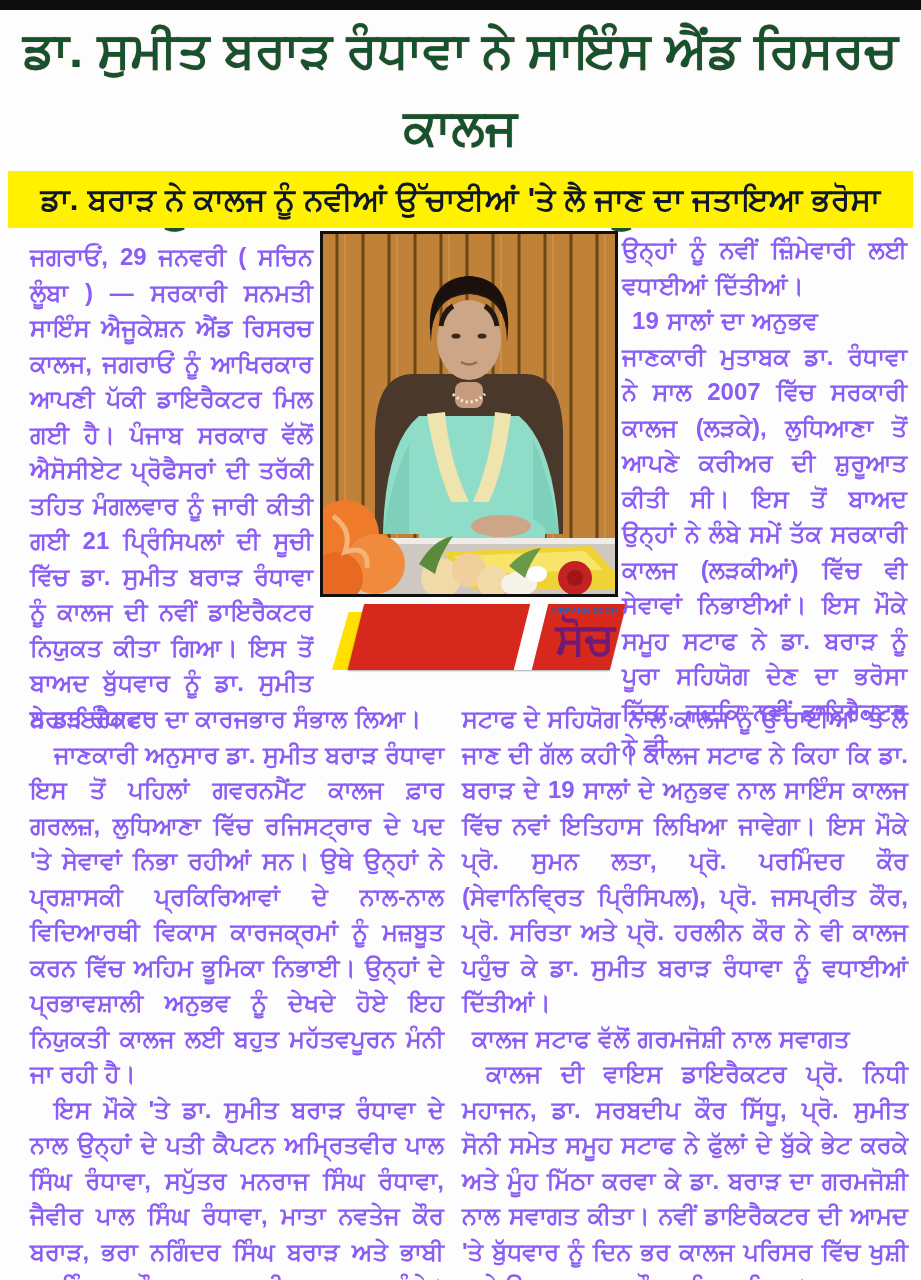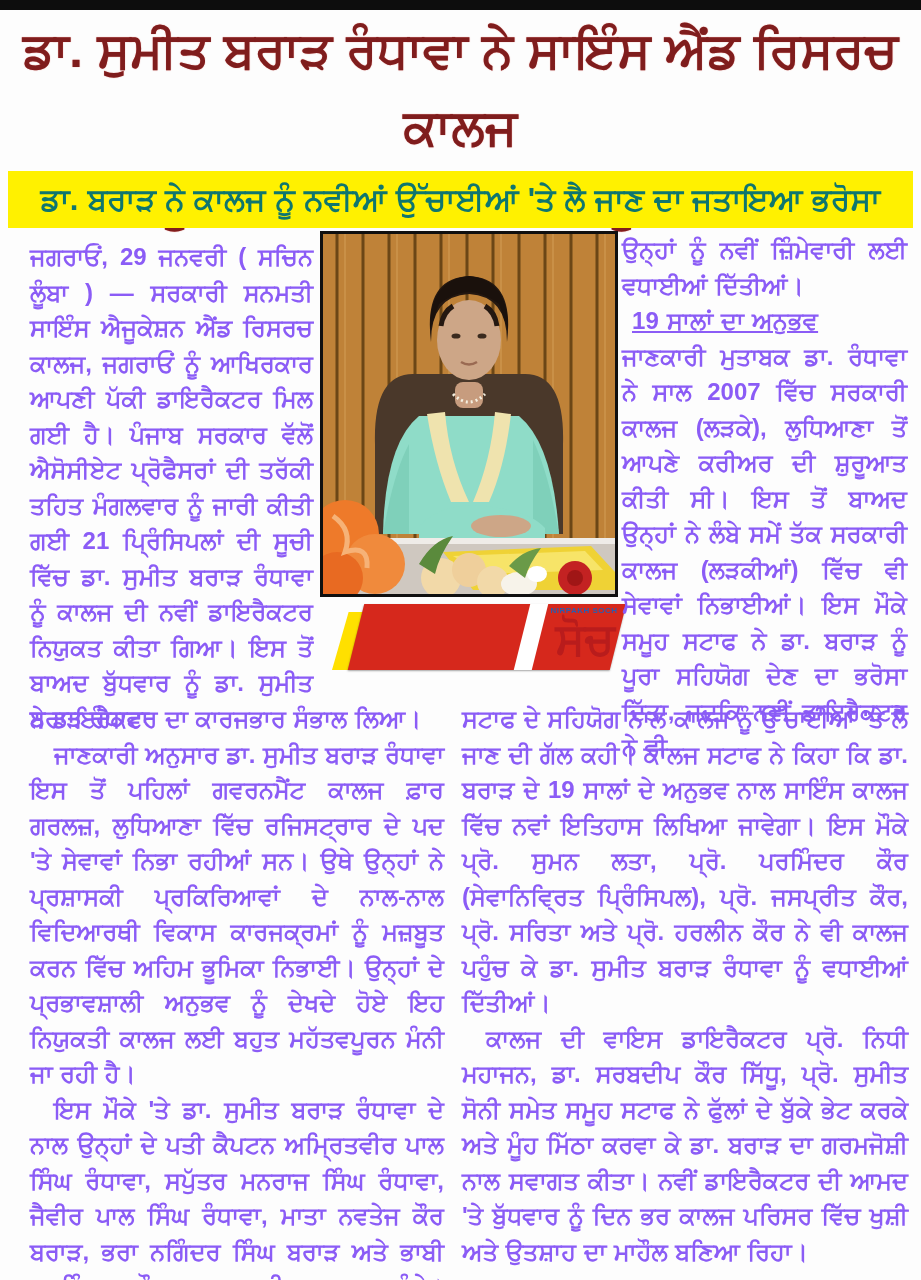--- a/index.html
+++ b/index.html
@@ -23,21 +23,21 @@
     font-size:31px; font-weight:800; letter-spacing:0.3px;
   }
 
   .bodytext {
     position:absolute; color:#8b5cf6; font-size:24px; line-height:35.5px;
     font-weight:700; text-align:justify; text-justify:inter-word;
     word-spacing:1px;
   }
   .bodytext p { margin:0; }
   .bodytext p.indent { text-indent:24px; }
-  .bodytext p.subhead { font-weight:900; text-indent:10px; letter-spacing:0.2px;text-decoration:underline; }
+  .bodytext p.subhead { font-weight:900; text-indent:10px; letter-spacing:0.2px; }
 
   .col-left-top  { left:30px;  top:239px; width:283px; height:462px; }
   .col-right-top { left:622px; top:232px; width:285px; height:462px; }
   .col-left-bottom  { left:30px;  top:701px; width:414px; height:575px; }
   .col-right-bottom { left:462px; top:701px; width:446px; height:575px; }
 
   .photo-frame {
     position:absolute; left:320px; top:231px; width:298px; height:366px;
     border:3px solid #101010; box-sizing:border-box; background:#b5782f;
   }
@@ -73,26 +73,26 @@
     letter-spacing:0.5px;
   }
 </style>
 </head>
 <body>
 
 <div id="canvas">
 
   <div class="top-bar"></div>
 
-  <div class="headline" style="color: #7f1d1d;">
+  <div class="headline" style="color: #14532d;">
     <div>ਡਾ. ਸੁਮੀਤ ਬਰਾੜ ਰੰਧਾਵਾ ਨੇ ਸਾਇੰਸ ਐਂਡ ਰਿਸਰਚ ਕਾਲਜ</div>
     <div>ਜਗਰਾਉਂ ਦੇ ਡਾਇਰੈਕਟਰ ਵਜੋਂ ਅਹੁਦਾ ਸੰਭਾਲਿਆ</div>
   </div>
 
-  <div class="subheadline" style="background: rgb(255, 241, 0); color: #0f766e;">
+  <div class="subheadline" style="background: rgb(255, 241, 0); color: #0f172a;">
     <span>ਡਾ. ਬਰਾੜ ਨੇ ਕਾਲਜ ਨੂੰ ਨਵੀਆਂ ਉੱਚਾਈਆਂ 'ਤੇ ਲੈ ਜਾਣ ਦਾ ਜਤਾਇਆ ਭਰੋਸਾ</span>
   </div>
 
   <div class="bodytext col-left-top">
     <p>ਜਗਰਾਓਂ, 29 ਜਨਵਰੀ ( ਸਚਿਨ ਲੂੰਬਾ ) — ਸਰਕਾਰੀ ਸਨਮਤੀ ਸਾਇੰਸ ਐਜੂਕੇਸ਼ਨ ਐਂਡ ਰਿਸਰਚ ਕਾਲਜ, ਜਗਰਾਓਂ ਨੂੰ ਆਖਿਰਕਾਰ ਆਪਣੀ ਪੱਕੀ ਡਾਇਰੈਕਟਰ ਮਿਲ ਗਈ ਹੈ। ਪੰਜਾਬ ਸਰਕਾਰ ਵੱਲੋਂ ਐਸੋਸੀਏਟ ਪ੍ਰੋਫੈਸਰਾਂ ਦੀ ਤਰੱਕੀ ਤਹਿਤ ਮੰਗਲਵਾਰ ਨੂੰ ਜਾਰੀ ਕੀਤੀ ਗਈ 21 ਪ੍ਰਿੰਸਿਪਲਾਂ ਦੀ ਸੂਚੀ ਵਿੱਚ ਡਾ. ਸੁਮੀਤ ਬਰਾੜ ਰੰਧਾਵਾ ਨੂੰ ਕਾਲਜ ਦੀ ਨਵੀਂ ਡਾਇਰੈਕਟਰ ਨਿਯੁਕਤ ਕੀਤਾ ਗਿਆ। ਇਸ ਤੋਂ ਬਾਅਦ ਬੁੱਧਵਾਰ ਨੂੰ ਡਾ. ਸੁਮੀਤ ਬਰਾੜ ਰੰਧਾਵਾ</p>
   </div>
 
   <div class="photo-frame">
     <svg viewBox="0 0 292 360" preserveAspectRatio="none">
 
@@ -168,33 +168,34 @@
         <path d="M186 332 Q200 316 218 314 Q206 330 202 344 Z" fill="#6a9a48"></path>
       </g>
     </svg>
   </div>
 
   <div class="logo">
     <div class="logo-yellow" style="background:#ffe000;"></div>
     <div class="logo-red" style="background:#d6281c;"></div>
     <div class="logo-slash"></div>
     <div class="logo-tagline">NIRPAKH SOCH</div>
-    <div class="logo-text2" style="color:#b91c1c;">ਸੋਚ</div>
+    <div class="logo-text2" style="color:#701a75;">ਸੋਚ</div>
   </div>
 
   <div class="bodytext col-right-top">
     <p>ਉਨ੍ਹਾਂ ਨੂੰ ਨਵੀਂ ਜ਼ਿੰਮੇਵਾਰੀ ਲਈ ਵਧਾਈਆਂ ਦਿੱਤੀਆਂ।</p>
     <p class="subhead">19 ਸਾਲਾਂ ਦਾ ਅਨੁਭਵ</p>
     <p>ਜਾਣਕਾਰੀ ਮੁਤਾਬਕ ਡਾ. ਰੰਧਾਵਾ ਨੇ ਸਾਲ 2007 ਵਿੱਚ ਸਰਕਾਰੀ ਕਾਲਜ (ਲੜਕੇ), ਲੁਧਿਆਣਾ ਤੋਂ ਆਪਣੇ ਕਰੀਅਰ ਦੀ ਸ਼ੁਰੂਆਤ ਕੀਤੀ ਸੀ। ਇਸ ਤੋਂ ਬਾਅਦ ਉਨ੍ਹਾਂ ਨੇ ਲੰਬੇ ਸਮੇਂ ਤੱਕ ਸਰਕਾਰੀ ਕਾਲਜ (ਲੜਕੀਆਂ) ਵਿੱਚ ਵੀ ਸੇਵਾਵਾਂ ਨਿਭਾਈਆਂ। ਇਸ ਮੌਕੇ ਸਮੂਹ ਸਟਾਫ ਨੇ ਡਾ. ਬਰਾੜ ਨੂੰ ਪੂਰਾ ਸਹਿਯੋਗ ਦੇਣ ਦਾ ਭਰੋਸਾ ਦਿੱਤਾ, ਜਦਕਿ ਨਵੀਂ ਡਾਇਰੈਕਟਰ ਨੇ ਵੀ</p>
   </div>
 
   <div class="bodytext col-left-bottom">
     <p>ਨੇ ਡਾਇਰੈਕਟਰ ਦਾ ਕਾਰਜਭਾਰ ਸੰਭਾਲ ਲਿਆ।</p>
     <p class="indent">ਜਾਣਕਾਰੀ ਅਨੁਸਾਰ ਡਾ. ਸੁਮੀਤ ਬਰਾੜ ਰੰਧਾਵਾ ਇਸ ਤੋਂ ਪਹਿਲਾਂ ਗਵਰਨਮੈਂਟ ਕਾਲਜ ਫ਼ਾਰ ਗਰਲਜ਼, ਲੁਧਿਆਣਾ ਵਿੱਚ ਰਜਿਸਟ੍ਰਾਰ ਦੇ ਪਦ 'ਤੇ ਸੇਵਾਵਾਂ ਨਿਭਾ ਰਹੀਆਂ ਸਨ। ਉਥੇ ਉਨ੍ਹਾਂ ਨੇ ਪ੍ਰਸ਼ਾਸਕੀ ਪ੍ਰਕਿਰਿਆਵਾਂ ਦੇ ਨਾਲ-ਨਾਲ ਵਿਦਿਆਰਥੀ ਵਿਕਾਸ ਕਾਰਜਕ੍ਰਮਾਂ ਨੂੰ ਮਜ਼ਬੂਤ ਕਰਨ ਵਿੱਚ ਅਹਿਮ ਭੂਮਿਕਾ ਨਿਭਾਈ। ਉਨ੍ਹਾਂ ਦੇ ਪ੍ਰਭਾਵਸ਼ਾਲੀ ਅਨੁਭਵ ਨੂੰ ਦੇਖਦੇ ਹੋਏ ਇਹ ਨਿਯੁਕਤੀ ਕਾਲਜ ਲਈ ਬਹੁਤ ਮਹੱਤਵਪੂਰਨ ਮੰਨੀ ਜਾ ਰਹੀ ਹੈ।</p>
     <p class="indent">ਇਸ ਮੌਕੇ 'ਤੇ ਡਾ. ਸੁਮੀਤ ਬਰਾੜ ਰੰਧਾਵਾ ਦੇ ਨਾਲ ਉਨ੍ਹਾਂ ਦੇ ਪਤੀ ਕੈਪਟਨ ਅਮ੍ਰਿਤਵੀਰ ਪਾਲ ਸਿੰਘ ਰੰਧਾਵਾ, ਸਪੁੱਤਰ ਮਨਰਾਜ ਸਿੰਘ ਰੰਧਾਵਾ, ਜੈਵੀਰ ਪਾਲ ਸਿੰਘ ਰੰਧਾਵਾ, ਮਾਤਾ ਨਵਤੇਜ ਕੌਰ ਬਰਾੜ, ਭਰਾ ਨਗਿੰਦਰ ਸਿੰਘ ਬਰਾੜ ਅਤੇ ਭਾਬੀ ਸੁਖਵਿੰਦਰ ਕੌਰ ਬਰਾੜ ਵੀ ਕਾਲਜ ਪਹੁੰਚੇ। ਰਿਟਾਇਰਡ ਪ੍ਰਿੰਸਿਪਲ ਧਰਮ ਸਿੰਘ, ਪ੍ਰਿੰਸਿਪਲ ਪ੍ਰੋ. ਸੁਮਨ ਲਤਾ ਅਤੇ ਉਨ੍ਹਾਂ ਦੇ ਸਹਿਯੋਗੀ ਅਧਿਆਪਕਾਂ ਨੇ</p>
   </div>
 
   <div class="bodytext col-right-bottom">
     <p>ਸਟਾਫ ਦੇ ਸਹਿਯੋਗ ਨਾਲ ਕਾਲਜ ਨੂੰ ਉੱਚਾਈਆਂ 'ਤੇ ਲੈ ਜਾਣ ਦੀ ਗੱਲ ਕਹੀ। ਕਾਲਜ ਸਟਾਫ ਨੇ ਕਿਹਾ ਕਿ ਡਾ. ਬਰਾੜ ਦੇ 19 ਸਾਲਾਂ ਦੇ ਅਨੁਭਵ ਨਾਲ ਸਾਇੰਸ ਕਾਲਜ ਵਿੱਚ ਨਵਾਂ ਇਤਿਹਾਸ ਲਿਖਿਆ ਜਾਵੇਗਾ। ਇਸ ਮੌਕੇ ਪ੍ਰੋ. ਸੁਮਨ ਲਤਾ, ਪ੍ਰੋ. ਪਰਮਿੰਦਰ ਕੌਰ (ਸੇਵਾਨਿਵ੍ਰਿਤ ਪ੍ਰਿੰਸਿਪਲ), ਪ੍ਰੋ. ਜਸਪ੍ਰੀਤ ਕੌਰ, ਪ੍ਰੋ. ਸਰਿਤਾ ਅਤੇ ਪ੍ਰੋ. ਹਰਲੀਨ ਕੌਰ ਨੇ ਵੀ ਕਾਲਜ ਪਹੁੰਚ ਕੇ ਡਾ. ਸੁਮੀਤ ਬਰਾੜ ਰੰਧਾਵਾ ਨੂੰ ਵਧਾਈਆਂ ਦਿੱਤੀਆਂ।</p>
+    <p class="subhead">ਕਾਲਜ ਸਟਾਫ ਵੱਲੋਂ ਗਰਮਜੋਸ਼ੀ ਨਾਲ ਸਵਾਗਤ</p>
     <p class="indent">ਕਾਲਜ ਦੀ ਵਾਇਸ ਡਾਇਰੈਕਟਰ ਪ੍ਰੋ. ਨਿਧੀ ਮਹਾਜਨ, ਡਾ. ਸਰਬਦੀਪ ਕੌਰ ਸਿੱਧੂ, ਪ੍ਰੋ. ਸੁਮੀਤ ਸੋਨੀ ਸਮੇਤ ਸਮੂਹ ਸਟਾਫ ਨੇ ਫੁੱਲਾਂ ਦੇ ਬੁੱਕੇ ਭੇਟ ਕਰਕੇ ਅਤੇ ਮੂੰਹ ਮਿੱਠਾ ਕਰਵਾ ਕੇ ਡਾ. ਬਰਾੜ ਦਾ ਗਰਮਜੋਸ਼ੀ ਨਾਲ ਸਵਾਗਤ ਕੀਤਾ। ਨਵੀਂ ਡਾਇਰੈਕਟਰ ਦੀ ਆਮਦ 'ਤੇ ਬੁੱਧਵਾਰ ਨੂੰ ਦਿਨ ਭਰ ਕਾਲਜ ਪਰਿਸਰ ਵਿੱਚ ਖੁਸ਼ੀ ਅਤੇ ਉਤਸ਼ਾਹ ਦਾ ਮਾਹੌਲ ਬਣਿਆ ਰਿਹਾ।</p>
   </div>
 
 </div>
 
 </body></html>

